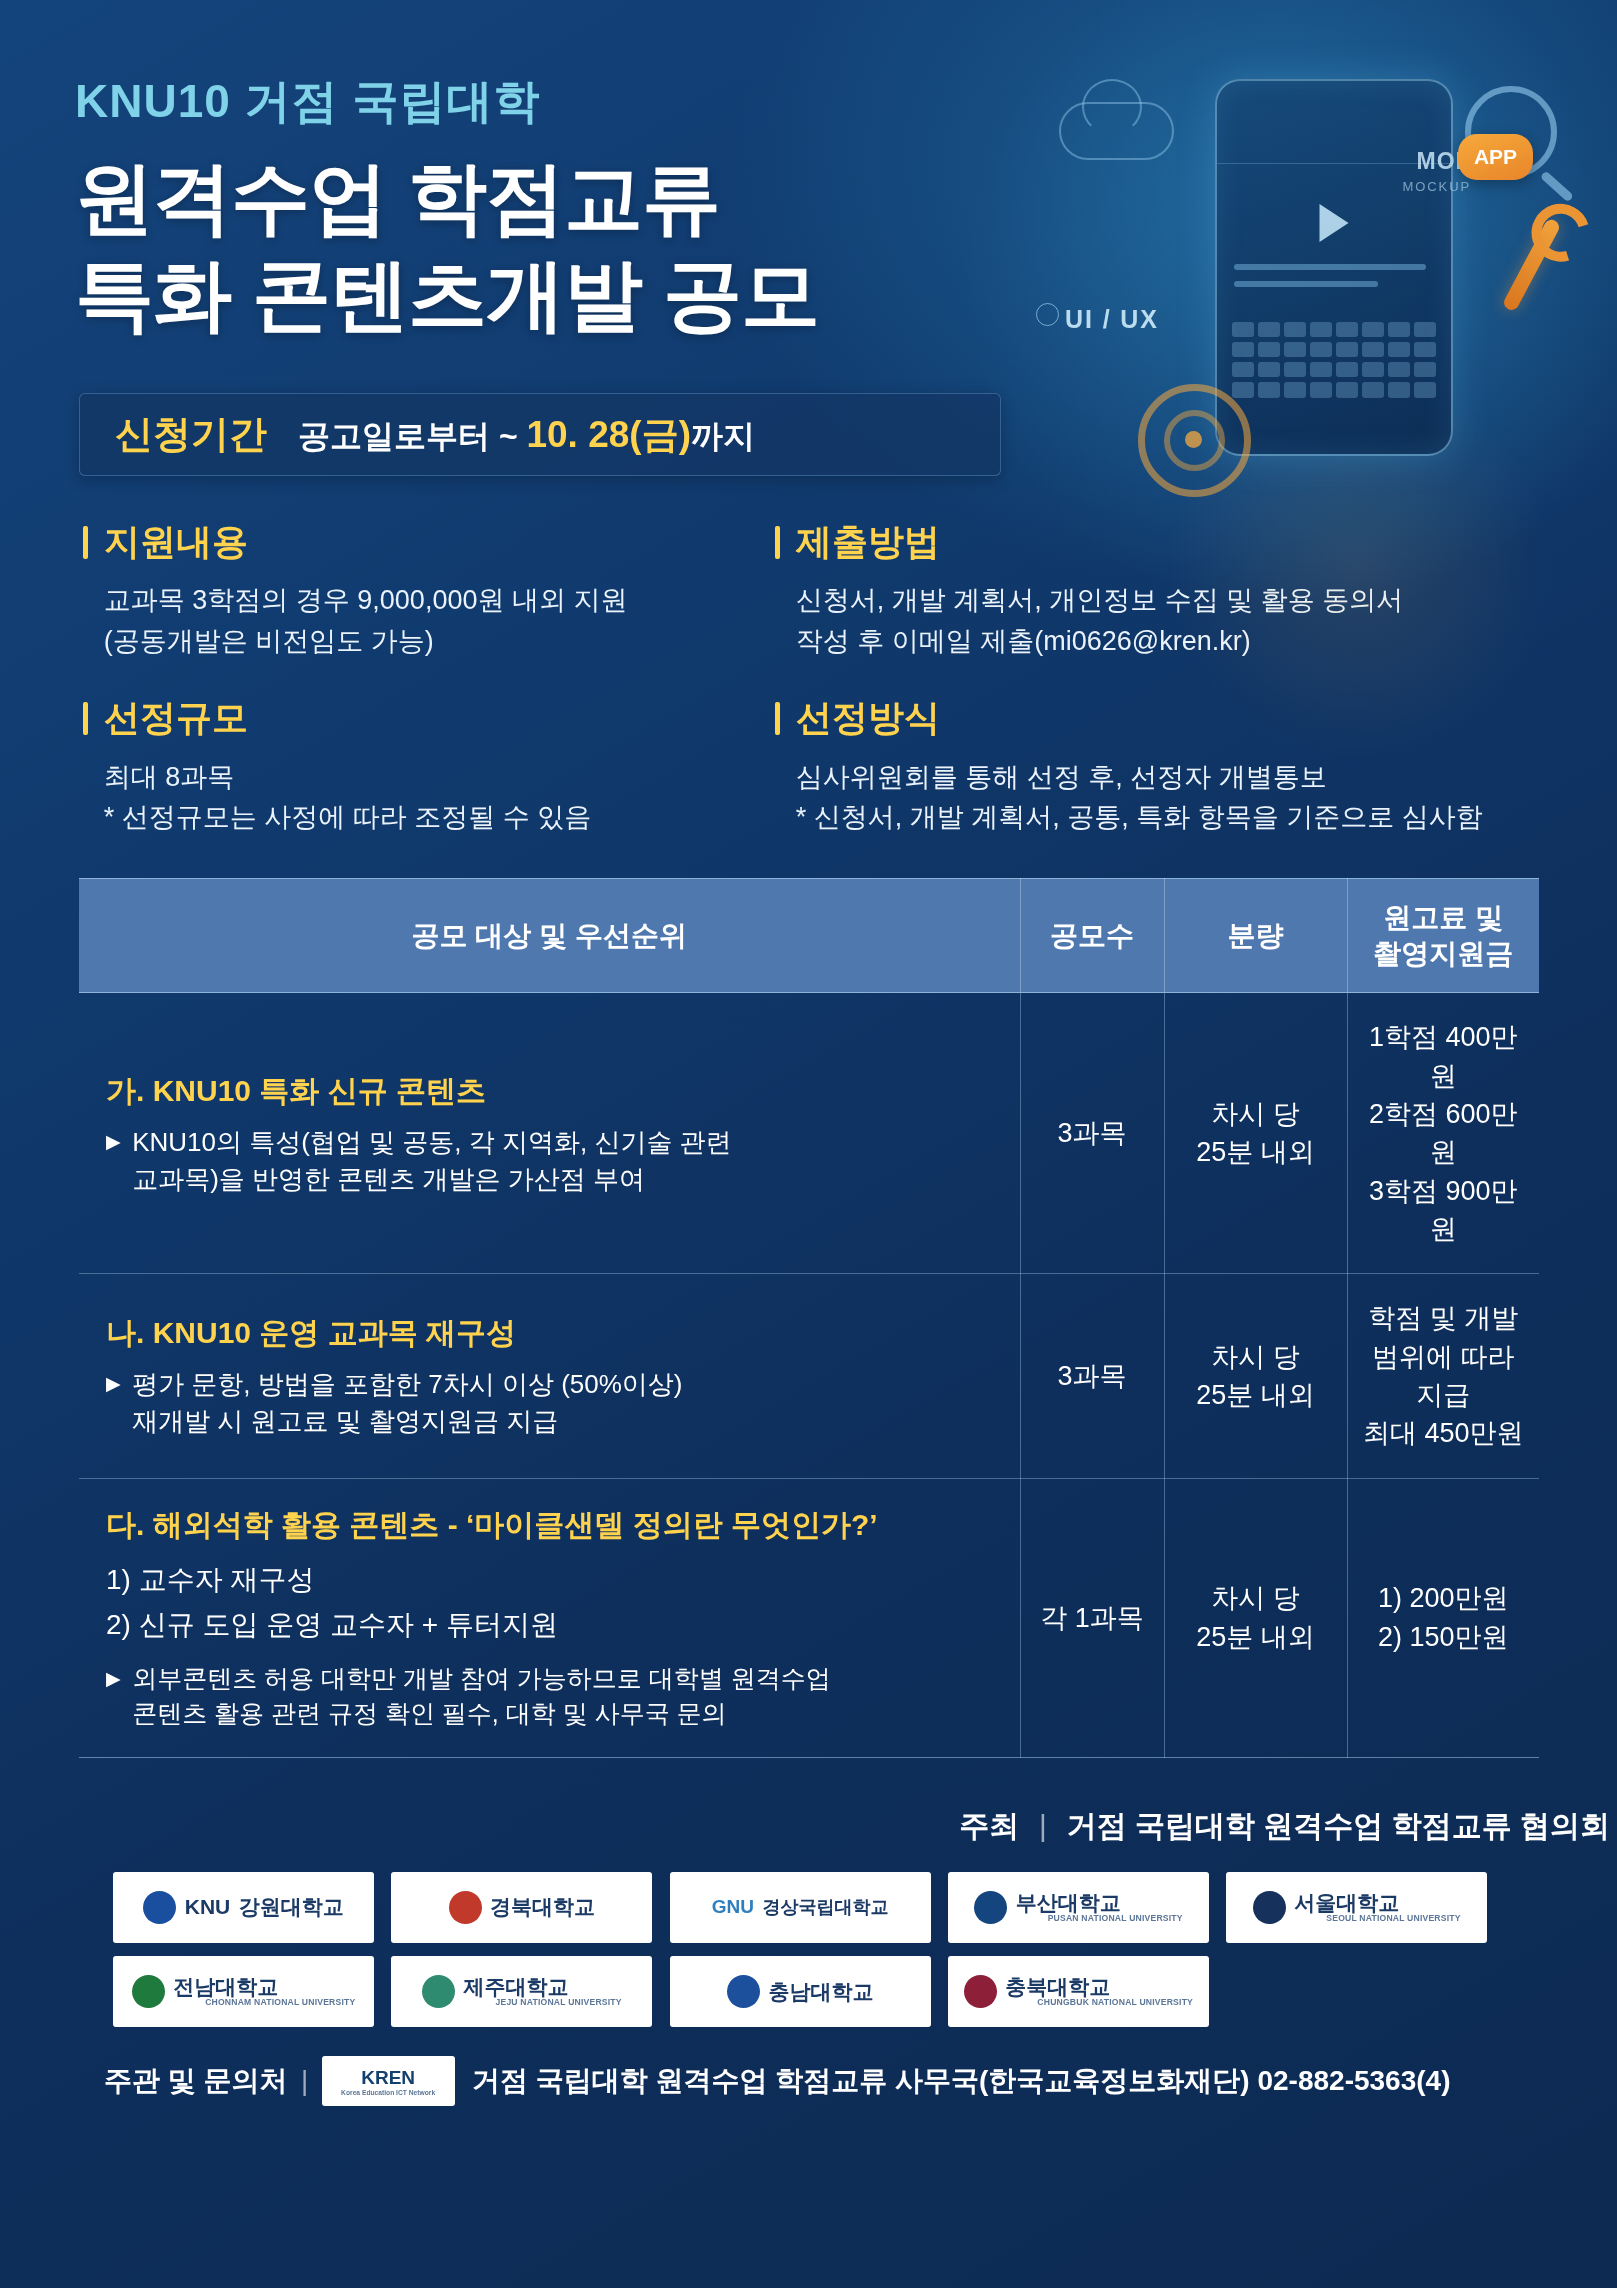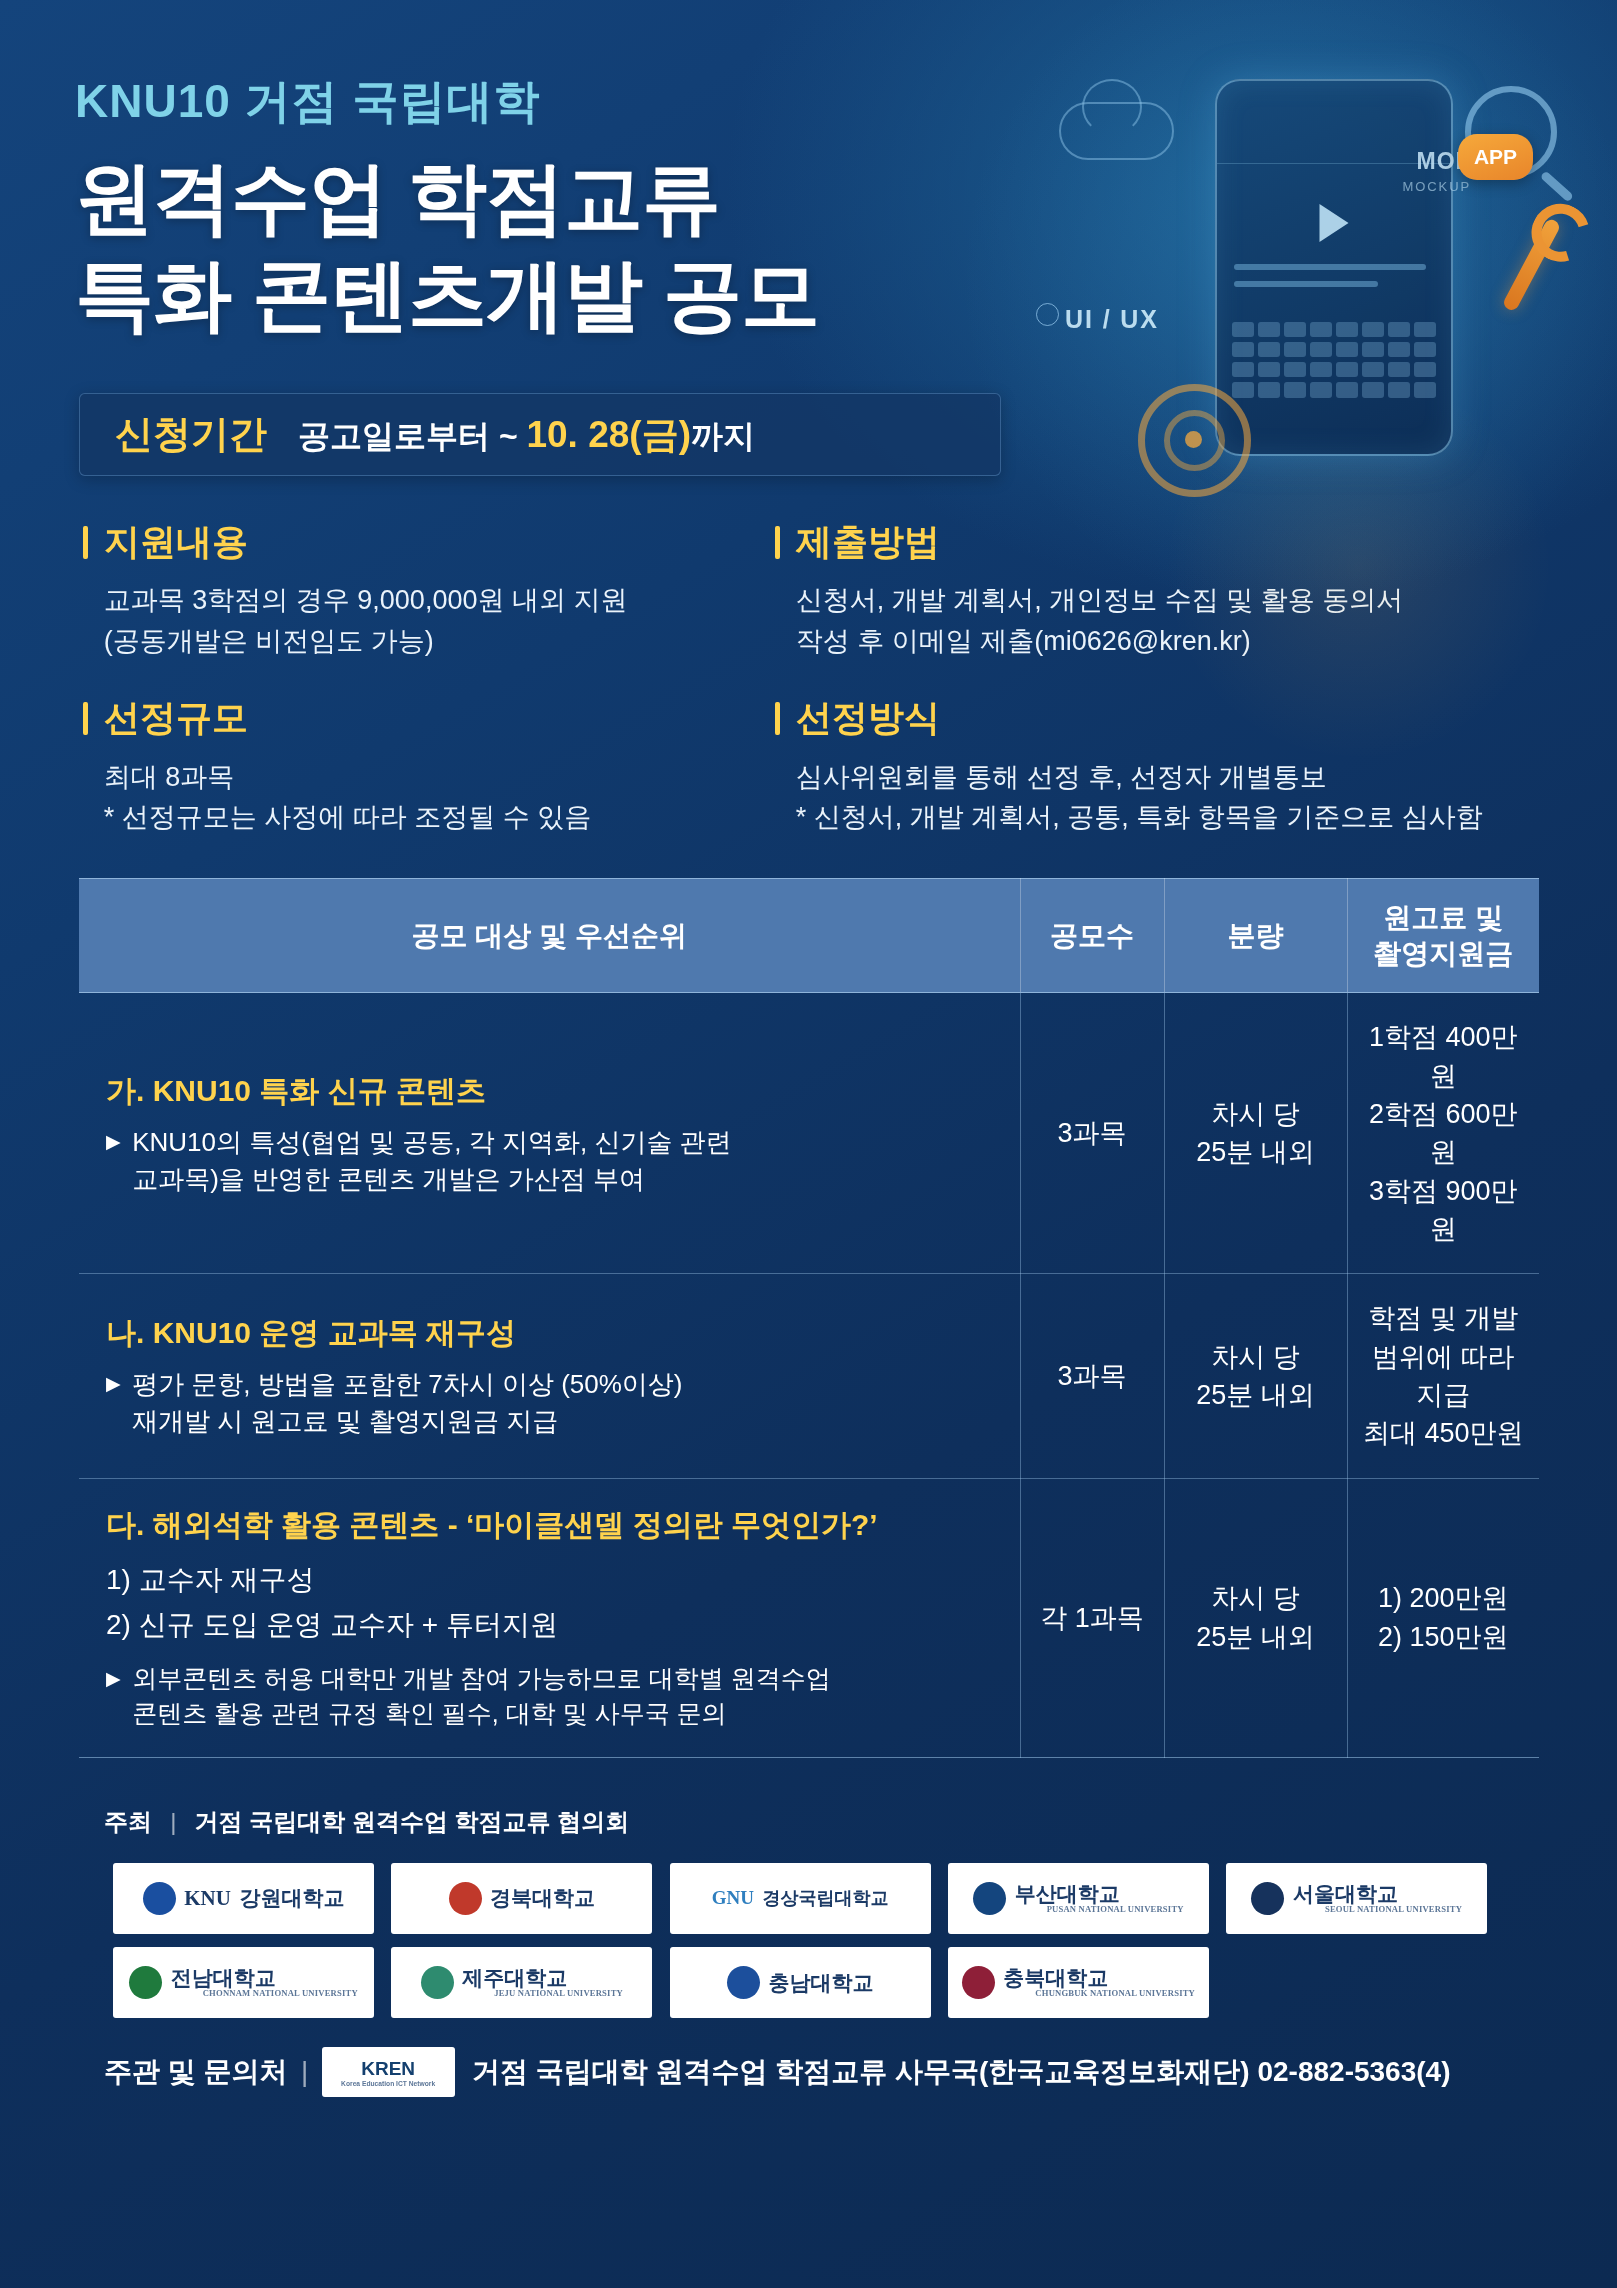--- a/index.html
+++ b/index.html
@@ -161,28 +161,28 @@
   .row-title { font-size: 30px; font-weight: 800; color:#ffd34d; margin-bottom: 11.5px; }
   .bullet { display:flex; font-size: 26px; line-height:1.42; color:#ffffff; }
   .bullet .tri { color:#ffffff; margin-right: 11.5px; font-size: 19px; line-height: 1.9; }
   .sub-line { font-size: 28px; line-height: 1.6; color:#ffffff; }
   .mini { font-size: 25px; }
   .colw-2 { width: 144px; }
   .colw-3 { width: 183px; }
   .colw-4 { width: 192px; }
 
   
-  .host { margin: 48px 16px 0 104px; font-size: 24px; font-weight: 800; color: #ffffff; }
+  .host { margin: 48px 8px 0 104px; font-size: 30px; font-weight: 800; color: #ffffff; text-align: right; }
   .host .sep { color: rgba(255,255,255,0.6); margin: 0 11.5px; font-weight: 400; }
   .logos { margin: 25px 0 0 113px; width: 1393px; }
   .logo-row { display: flex; gap: 17.3px; margin-bottom: 13.4px; }
   .logo {
     width: 261px; height: 71px; background: #ffffff; border-radius: 2.9px;
     display:flex; align-items:center; justify-content:center; gap: 8.6px;
-    color:#1b3a66; font-size: 21px; font-weight: 800; padding: 0 7.7px; font-family: Liberation Serif, serif;
+    color:#1b3a66; font-size: 21px; font-weight: 800; padding: 0 7.7px;
   }
   .logo .mark {
     width: 33px; height: 33px; border-radius: 50%;
     display:inline-block; flex: 0 0 auto;
   }
   .logo .nm { display:flex; flex-direction:column; align-items:flex-start; line-height:1.05; }
   .logo .nm small { font-size: 8.6px; font-weight: 600; color:#5c7697; letter-spacing:0.2px;padding-left:32px; }
   .contact {
     margin: 29px 0 0 104px; display:flex; align-items:center; font-size: 28px; font-weight: 800; color:#ffffff;
   }

